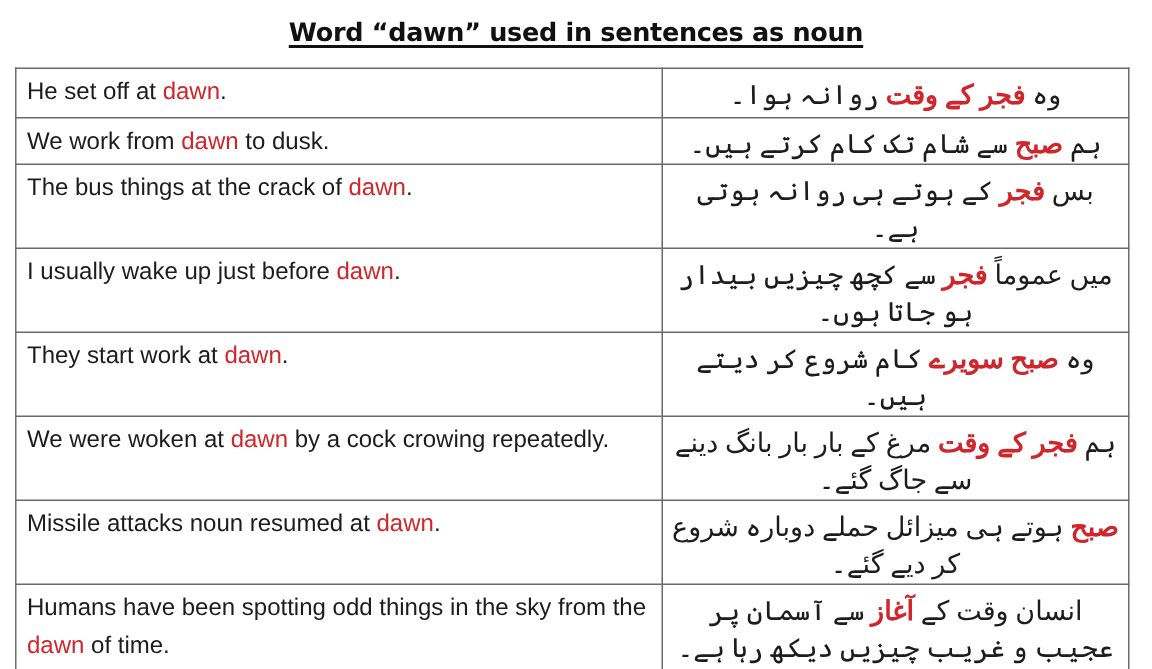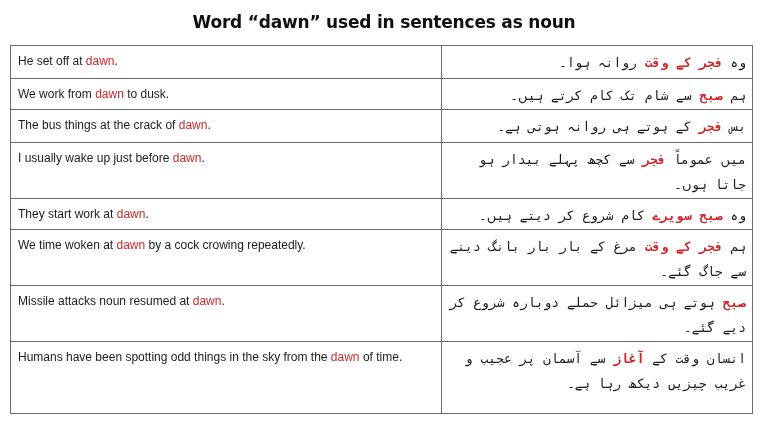--- a/index.html
+++ b/index.html
@@ -1,28 +1,28 @@
 <!DOCTYPE html>
 <html><head>
   <meta charset="utf-8">
   <style>
     html, body { margin:0; padding:0; background:#ffffff; }
     body { width:768px; height:446px; position:relative; overflow:hidden;
            font-family:"DejaVu Sans", "Liberation Sans", sans-serif; color:#1a1a1a; }
     .title { position:absolute; top:12px; left:0; width:768px; text-align:center;
              font-family:"DejaVu Sans", sans-serif; font-weight:bold; font-size:17px;
              color:#111; letter-spacing:-0.2px; }
-    .title span { text-decoration-thickness:2px; text-underline-offset:3px;margin-top:28px; }
+    .title span { text-decoration:underline; text-decoration-thickness:2px; text-underline-offset:3px;margin-top:28px; }
     table.sent { position:absolute; left:10px; top:45px; width:743px;
                  border-collapse:collapse; table-layout:fixed; }
     table.sent td { border:1.5px solid #6b6b6b; vertical-align:top; padding:0; }
-    td.en { width:423px; padding:3px 0 0 7px !important; font-size:12px; line-height:25px;
+    td.en { width:423px; padding:3px 0 0 7px !important; font-size:16px; line-height:25px;
             font-family:"Liberation Sans", "DejaVu Sans", sans-serif; color:#1c1c1c;margin-top:45px; }
-    td.ur { direction:rtl; text-align:right; padding:5px 6px 0 6px !important;
-            font-family:Liberation Mono, monospace; font-size:13px; line-height:25px; color:#1c1c1c; }
+    td.ur { direction:rtl; text-align:center; padding:5px 6px 0 6px !important;
+            font-family:Liberation Serif, serif; font-size:18px; line-height:25px; color:#1c1c1c; }
     .hl { color:#d0262b; }
     .ur .hl { font-weight:bold; }
   </style>
 </head>
 <body>
 
 <div class="title"><span>Word “dawn” used in sentences as noun</span></div>
 
 <table class="sent">
   <tbody id="rows">
@@ -33,28 +33,28 @@
       <tr style="height: 18px;">
         <td class="en"><span>We work from </span><span class="hl">dawn</span><span> to dusk.</span></td>
         <td class="ur"><span>ہم </span><span class="hl">صبح</span><span> سے شام تک کام کرتے ہیں۔</span></td>
       </tr>
       <tr style="height: 33px;">
         <td class="en"><span>The bus things at the crack of </span><span class="hl">dawn</span><span>.</span></td>
         <td class="ur"><span>بس </span><span class="hl">فجر</span><span> کے ہوتے ہی روانہ ہوتی ہے۔</span></td>
       </tr>
       <tr style="height: 33px;">
         <td class="en"><span>I usually wake up just before </span><span class="hl">dawn</span><span>.</span></td>
-        <td class="ur"><span>میں عموماً </span><span class="hl">فجر</span><span> سے کچھ پہلے بیدار ہو جاتا ہوں۔</span></td>
+        <td class="ur"><span>میں عموماً </span><span class="hl">فجر</span><span> سے کچھ چیزیں بیدار ہو جاتا ہوں۔</span></td>
       </tr>
       <tr style="height: 18px;">
         <td class="en"><span>They start work at </span><span class="hl">dawn</span><span>.</span></td>
         <td class="ur"><span>وہ </span><span class="hl">صبح سویرے</span><span> کام شروع کر دیتے ہیں۔</span></td>
       </tr>
       <tr style="height: 54px;">
-        <td class="en"><span>We time woken at </span><span class="hl">dawn</span><span> by a cock crowing repeatedly.</span></td>
+        <td class="en"><span>We were woken at </span><span class="hl">dawn</span><span> by a cock crowing repeatedly.</span></td>
         <td class="ur"><span>ہم </span><span class="hl">فجر کے وقت</span><span> مرغ کے بار بار بانگ دینے سے جاگ گئے۔</span></td>
       </tr>
       <tr style="height: 33px;">
         <td class="en"><span>Missile attacks noun resumed at </span><span class="hl">dawn</span><span>.</span></td>
         <td class="ur"><span></span><span class="hl">صبح</span><span> ہوتے ہی میزائل حملے دوبارہ شروع کر دیے گئے۔</span></td>
       </tr>
       <tr style="height: 72px;">
         <td class="en"><span>Humans have been spotting odd things in the sky from the </span><span class="hl">dawn</span><span> of time.</span></td>
         <td class="ur"><span>انسان وقت کے </span><span class="hl">آغاز</span><span> سے آسمان پر عجیب و غریب چیزیں دیکھ رہا ہے۔</span></td>
       </tr>

